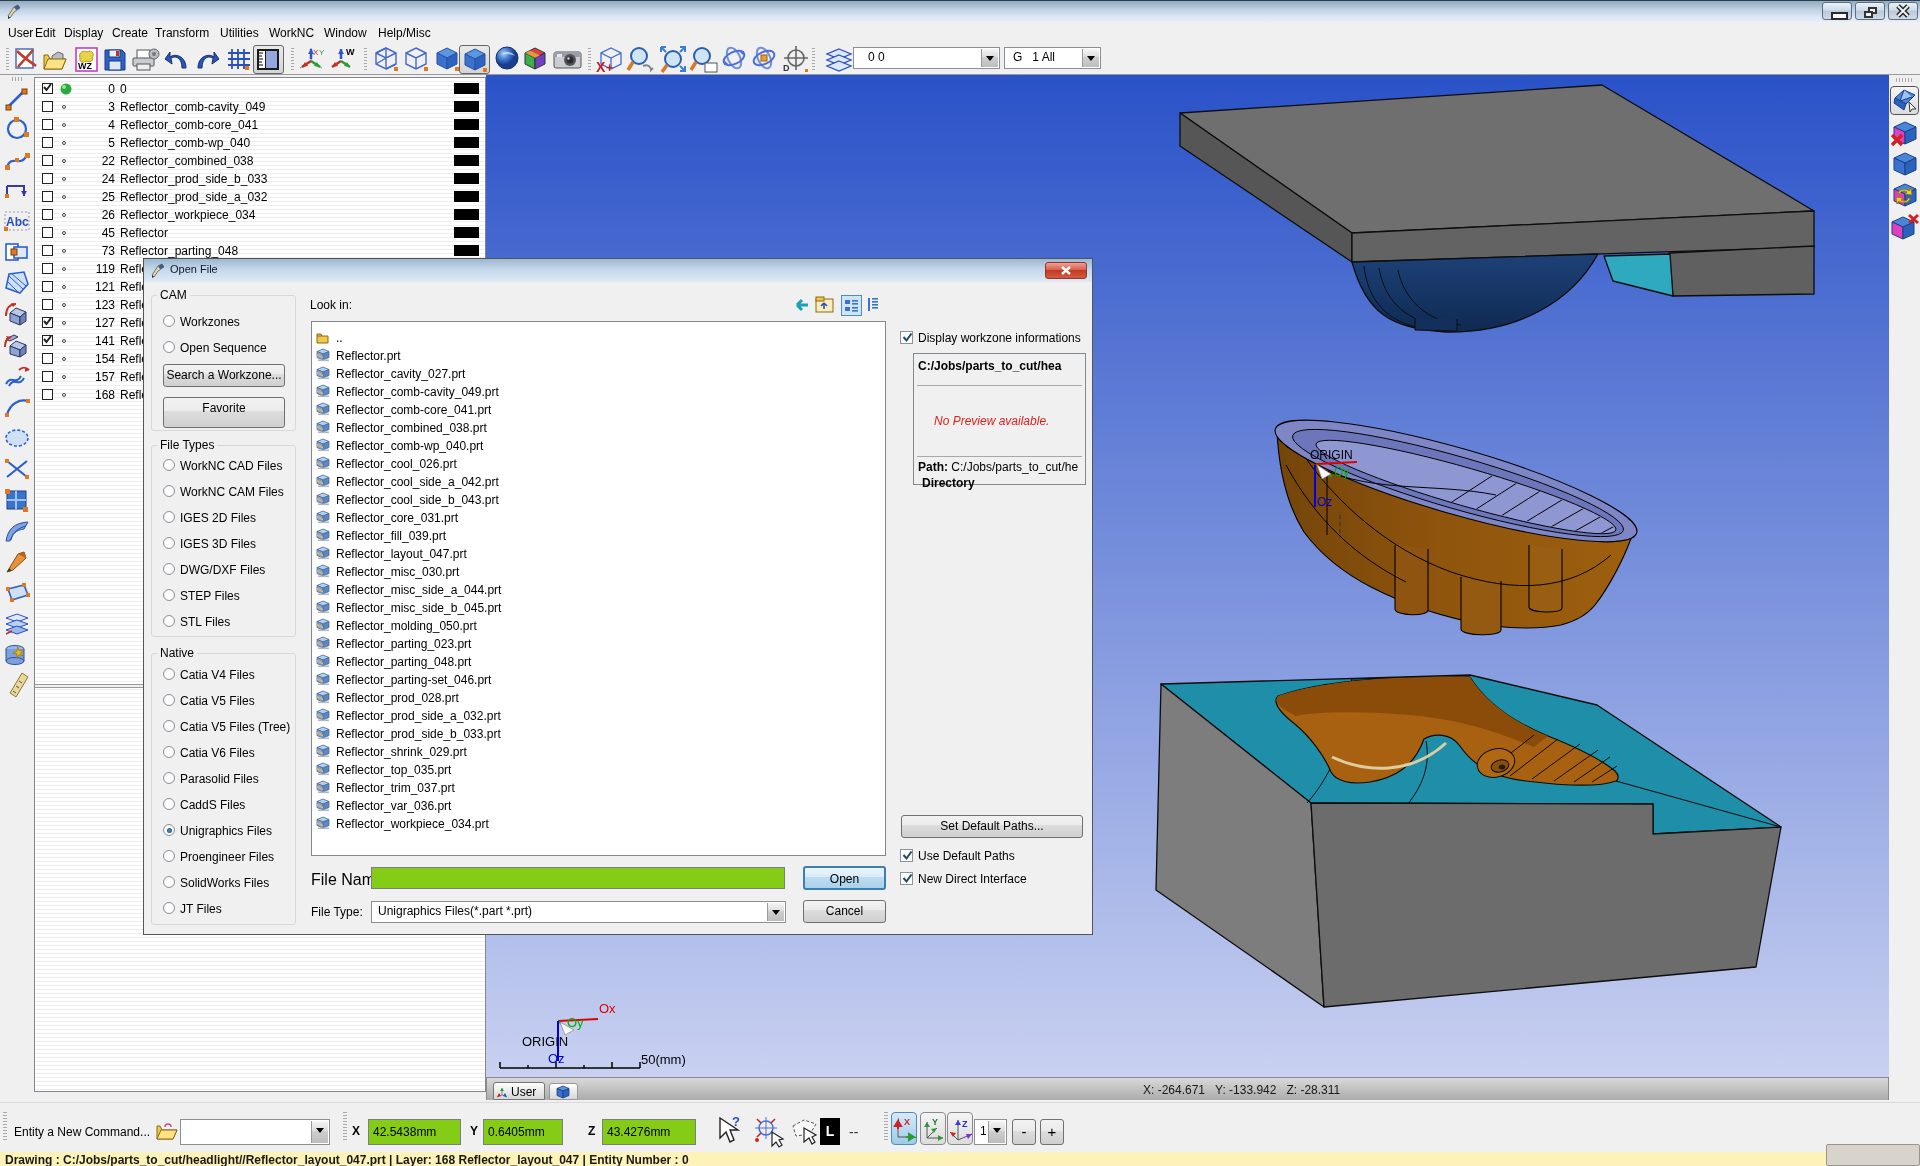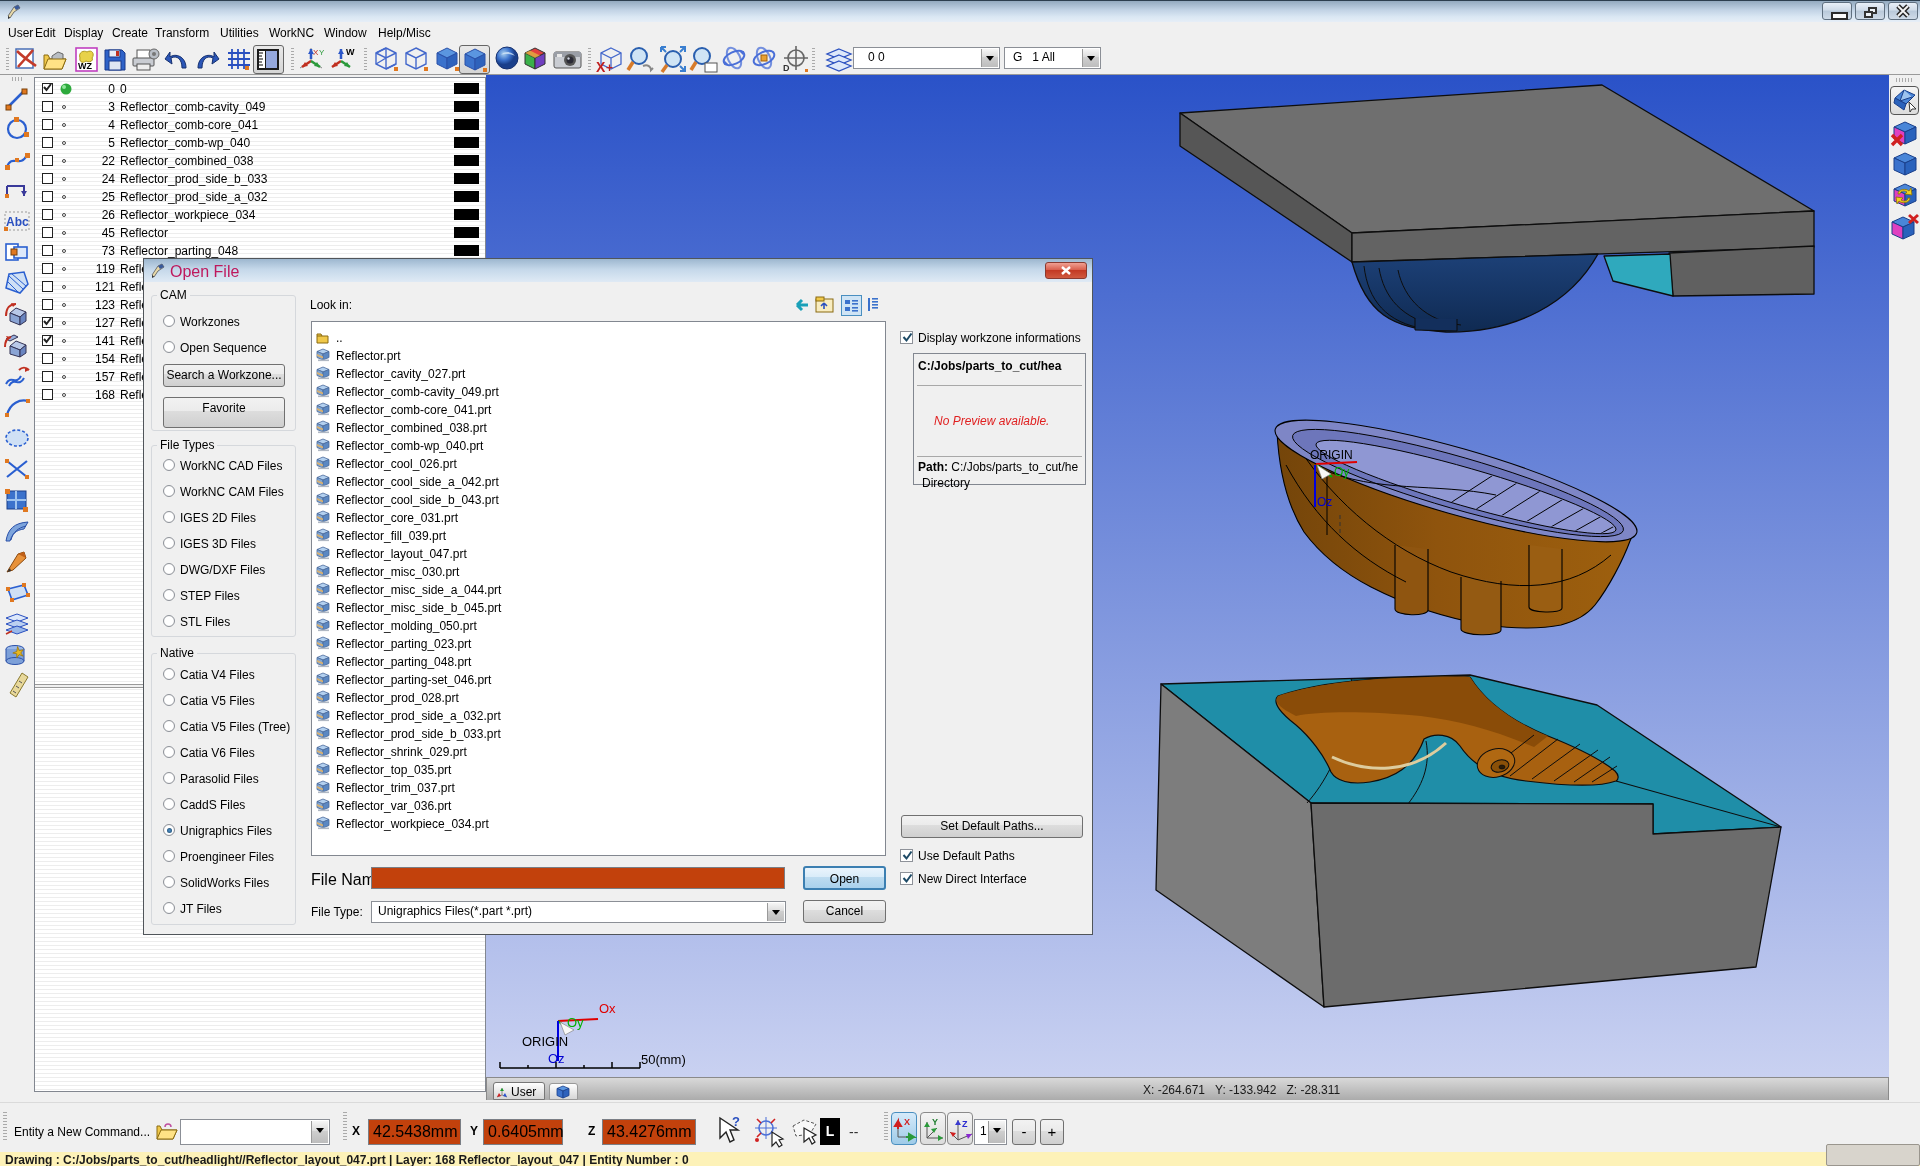--- a/index.html
+++ b/index.html
@@ -19,21 +19,21 @@
 .cb svg{position:absolute;left:0;top:-1px}
 .fi{position:absolute;left:4px;font-size:12px;color:#000;height:18px;line-height:18px;white-space:nowrap}
 .fi svg{vertical-align:-2px;margin-right:6px}
 .trow{position:absolute;height:18px;font-size:12px;color:#000;white-space:nowrap}
 .tcb{position:absolute;left:7px;top:3px;width:11px;height:11px;border:1px solid #222;background:#fff}
 .tnum{position:absolute;left:20px;width:60px;text-align:right;top:2px}
 .tname{position:absolute;left:85px;top:2px}
 .tsw{position:absolute;left:419px;top:3px;width:25px;height:11px;background:#000}
 .tdot{position:absolute;left:27px;top:7px;width:4px;height:4px;border:1px solid #444;border-radius:50%}
 .mitem{position:absolute;top:22px;font-size:12px;line-height:23px;color:#000}
-.sfield{position:absolute;background:#c2410c;border:1px solid #7a7e85;font-size:16px;padding-left:4px;line-height:22px}
+.sfield{position:absolute;background:#84cc16;border:1px solid #7a7e85;font-size:12px;padding-left:4px;line-height:22px}
 .slabel{position:absolute;font-size:12px;font-weight:bold;color:#000}
 </style>
 </head>
 <body>
 
 <div class="a" style="left:0;top:0;width:1920px;height:22px;background:linear-gradient(#93aabf,#c3d4e6 45%,#dae7f3 75%,#e6eef7);border-top:1px solid #2c3e4e"></div>
 <svg class="a" style="left:6px;top:3px" width="17" height="17" viewBox="0 0 17 17">
     <polygon points="2,13 8,4 12,2 14,5 8,9 4,15" fill="#e8d9a8" stroke="#555" stroke-width="0.8"></polygon>
     <polygon points="8,4 12,2 14,5 10,7" fill="#3a5a9a"></polygon>
     <polygon points="2,13 4,15 2,16" fill="#333"></polygon>
@@ -736,21 +736,21 @@
 <div class="a" style="left:1826px;top:1144px;width:94px;height:22px;background:#d8d4cc;border:1px solid #9a968e;border-radius:2px"></div>
 <div class="a" style="left:5px;top:1153px;font-size:12px;font-weight:bold;color:#1a1a1a;white-space:nowrap">Drawing : C:/Jobs/parts_to_cut/headlight//Reflector_layout_047.prt | Layer: 168 Reflector_layout_047 | Entity Number : 0</div>
 
 <div class="a" style="left:143px;top:258px;width:950px;height:677px;background:#f0f0f0;border:1px solid #50555a">
 <div class="a" style="left:0;top:0;width:948px;height:23px;background:linear-gradient(#9db7cf,#c5d8ea 45%,#dfeaf5)"></div>
 <svg class="a" style="left:6px;top:3px" width="17" height="17" viewBox="0 0 17 17">
       <polygon points="2,13 8,4 12,2 14,5 8,9 4,15" fill="#e8d9a8" stroke="#555" stroke-width="0.8"></polygon>
       <polygon points="8,4 12,2 14,5 10,7" fill="#3a5a9a"></polygon>
       <polygon points="2,13 4,15 2,16" fill="#333"></polygon>
     </svg>
-<div class="a" style="left:26px;top:4px;font-size:16px;color:#be185d">Open File</div>
+<div class="a" style="left:26px;top:4px;font-size:11px;color:#0f172a">Open File</div>
 <div class="a" style="left:901px;top:3px;width:42px;height:17px;border:1px solid #8a3a30;border-radius:3px;background:linear-gradient(#f0a092,#d9604e 45%,#c33a24 50%,#d05a40);"><svg width="40" height="15">
         <path d="M16,4 L24,11 M24,4 L16,11" stroke="#fff" stroke-width="2.4"></path>
       </svg></div>
 
 <div class="gbox" style="left:7px;top:36px;width:145px;height:136px"></div>
 <div class="glabel" style="left:13px;top:29px">CAM</div>
 <span class="radio" style="left:19px;top:56px"></span>
     <span class="rlabel" style="left:36px;top:56px">Workzones</span>
 <span class="radio" style="left:19px;top:82px"></span>
     <span class="rlabel" style="left:36px;top:82px">Open Sequence</span>
@@ -1029,21 +1029,21 @@
         <path d="M2.5,6 L5.5,9.5 L10.5,2.5" stroke="#1d4a66" stroke-width="2" fill="none"></path>
       </svg>
     </div>
 <div class="a" style="left:774px;top:72px;font-size:12px;white-space:nowrap">Display workzone informations</div>
 <div class="a" style="left:769px;top:94px;width:173px;height:132px;border:1px solid #828790">
 <div class="a" style="left:4px;top:5px;font-size:12px;font-weight:bold;white-space:nowrap">C:/Jobs/parts_to_cut/hea</div>
 <div class="a" style="left:3px;top:31px;width:165px;border-top:1px solid #a8a8a8"></div>
 <div class="a" style="left:20px;top:60px;font-size:12px;font-style:italic;color:#e02020">No Preview available.</div>
 <div class="a" style="left:3px;top:102px;width:165px;border-top:1px solid #a8a8a8"></div>
 <div class="a" style="left:4px;top:106px;font-size:12px;white-space:nowrap"><b>Path:</b> C:/Jobs/parts_to_cut/he</div>
-<div class="a" style="left:8px;top:122px;font-size:12px;font-weight:normal">Directory</div>
+<div class="a" style="left:8px;top:122px;font-size:12px;font-weight:bold">Directory</div>
 </div>
 <div class="btn" style="left:757px;top:556px;width:182px;height:23px;line-height:21px">Set Default Paths...</div>
 <div class="cb" style="left:756px;top:590px">
       <svg width="13" height="13">
         <path d="M2.5,6 L5.5,9.5 L10.5,2.5" stroke="#1d4a66" stroke-width="2" fill="none"></path>
       </svg>
     </div>
 <div class="a" style="left:774px;top:590px;font-size:12px;white-space:nowrap">Use Default Paths</div>
 <div class="cb" style="left:756px;top:613px">
       <svg width="13" height="13">

